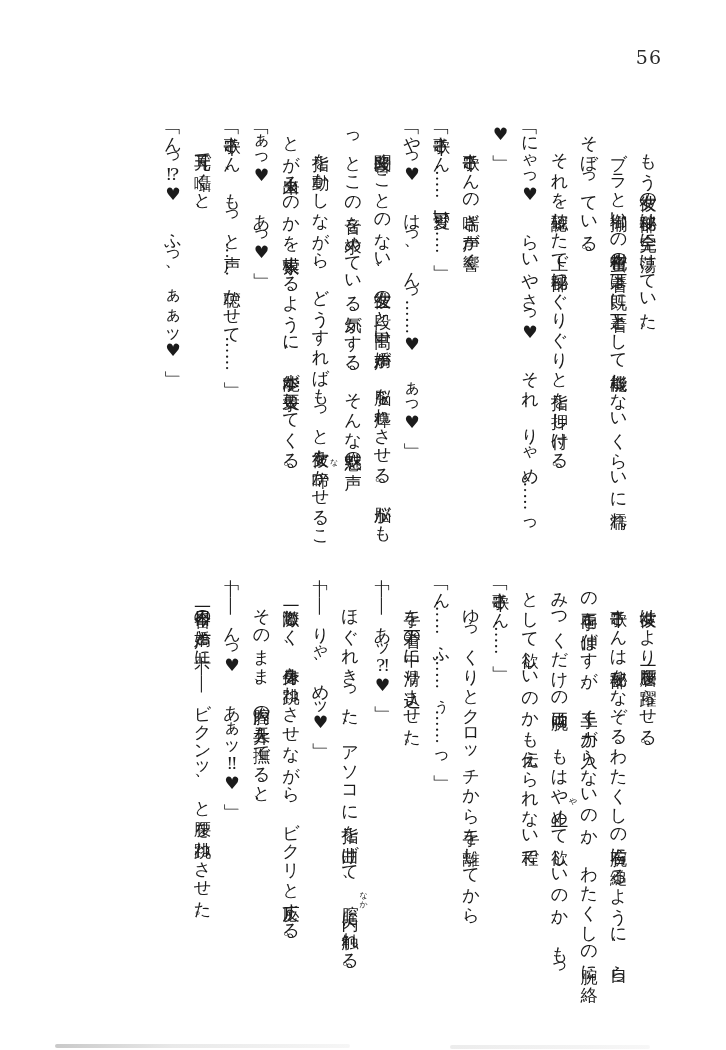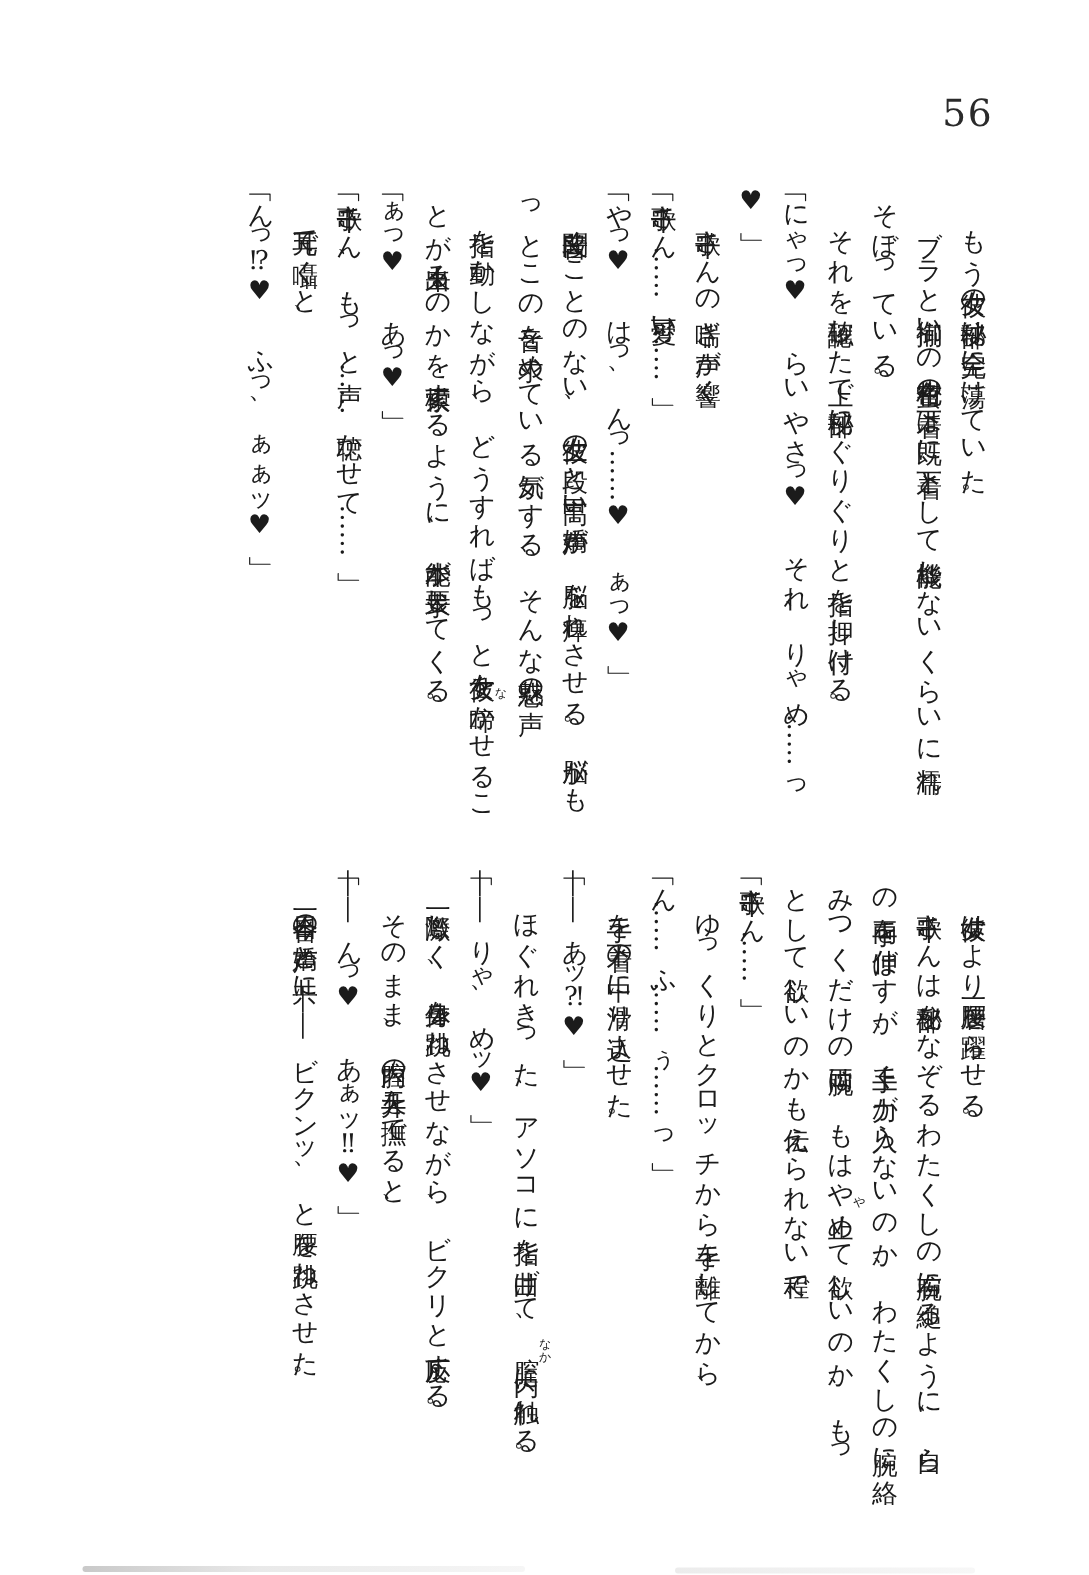--- a/index.html
+++ b/index.html
@@ -10,23 +10,23 @@
     position: relative;
     width: 726px;
     height: 1050px;
     background: #ffffff;
     overflow: hidden;
     font-family: "DejaVu Serif", "Liberation Serif", serif;
     color: #1b1b1b;
   }
   .page-number {
     position: absolute;
-    top: 61px;
+    top: 46px;
     right: 64px;
-    font-size: 25px;
+    font-size: 19px;
     letter-spacing: 1px;
     color: #2a2a2a;
   }
   .vblock {
     position: absolute;
     right: 64px;
     writing-mode: vertical-rl;
     text-orientation: mixed;
     font-size: 17.2px;
     line-height: 29.5px;

